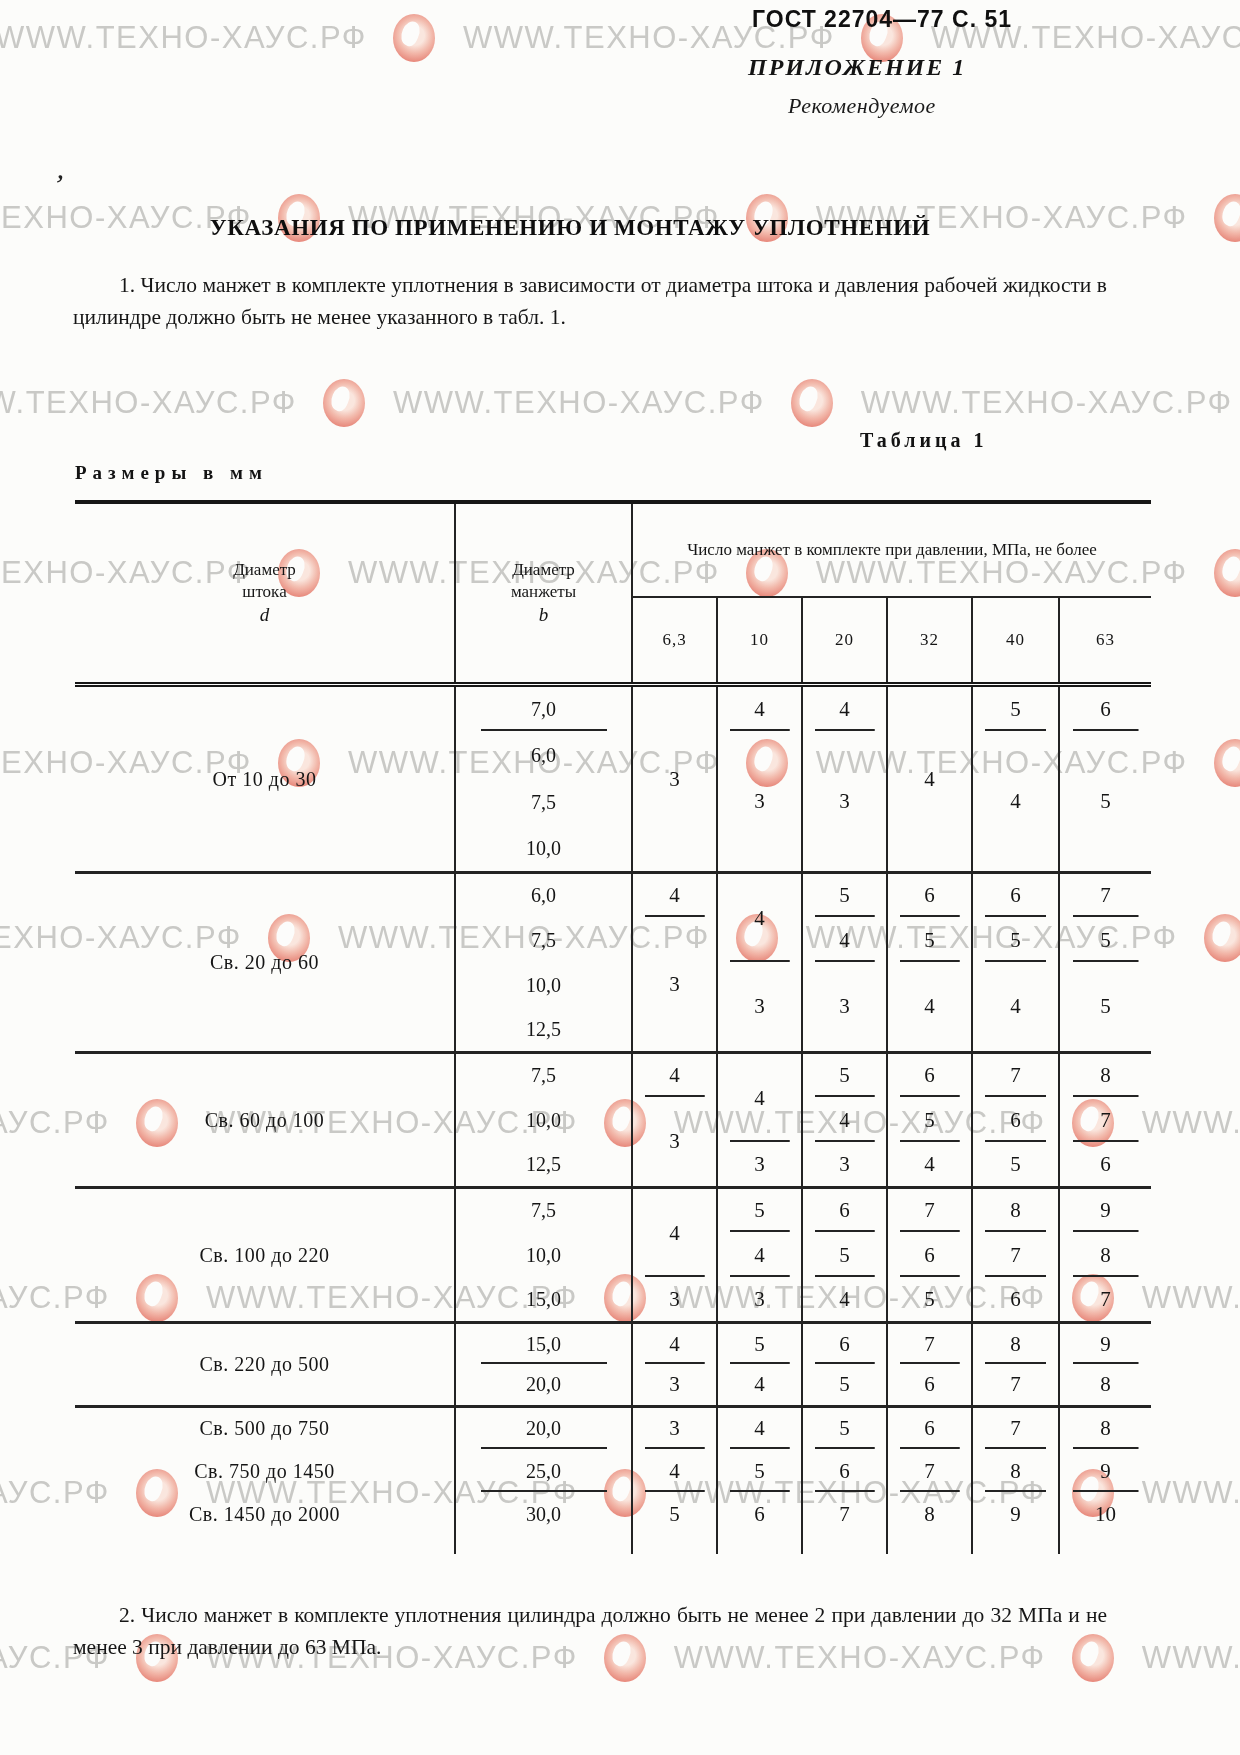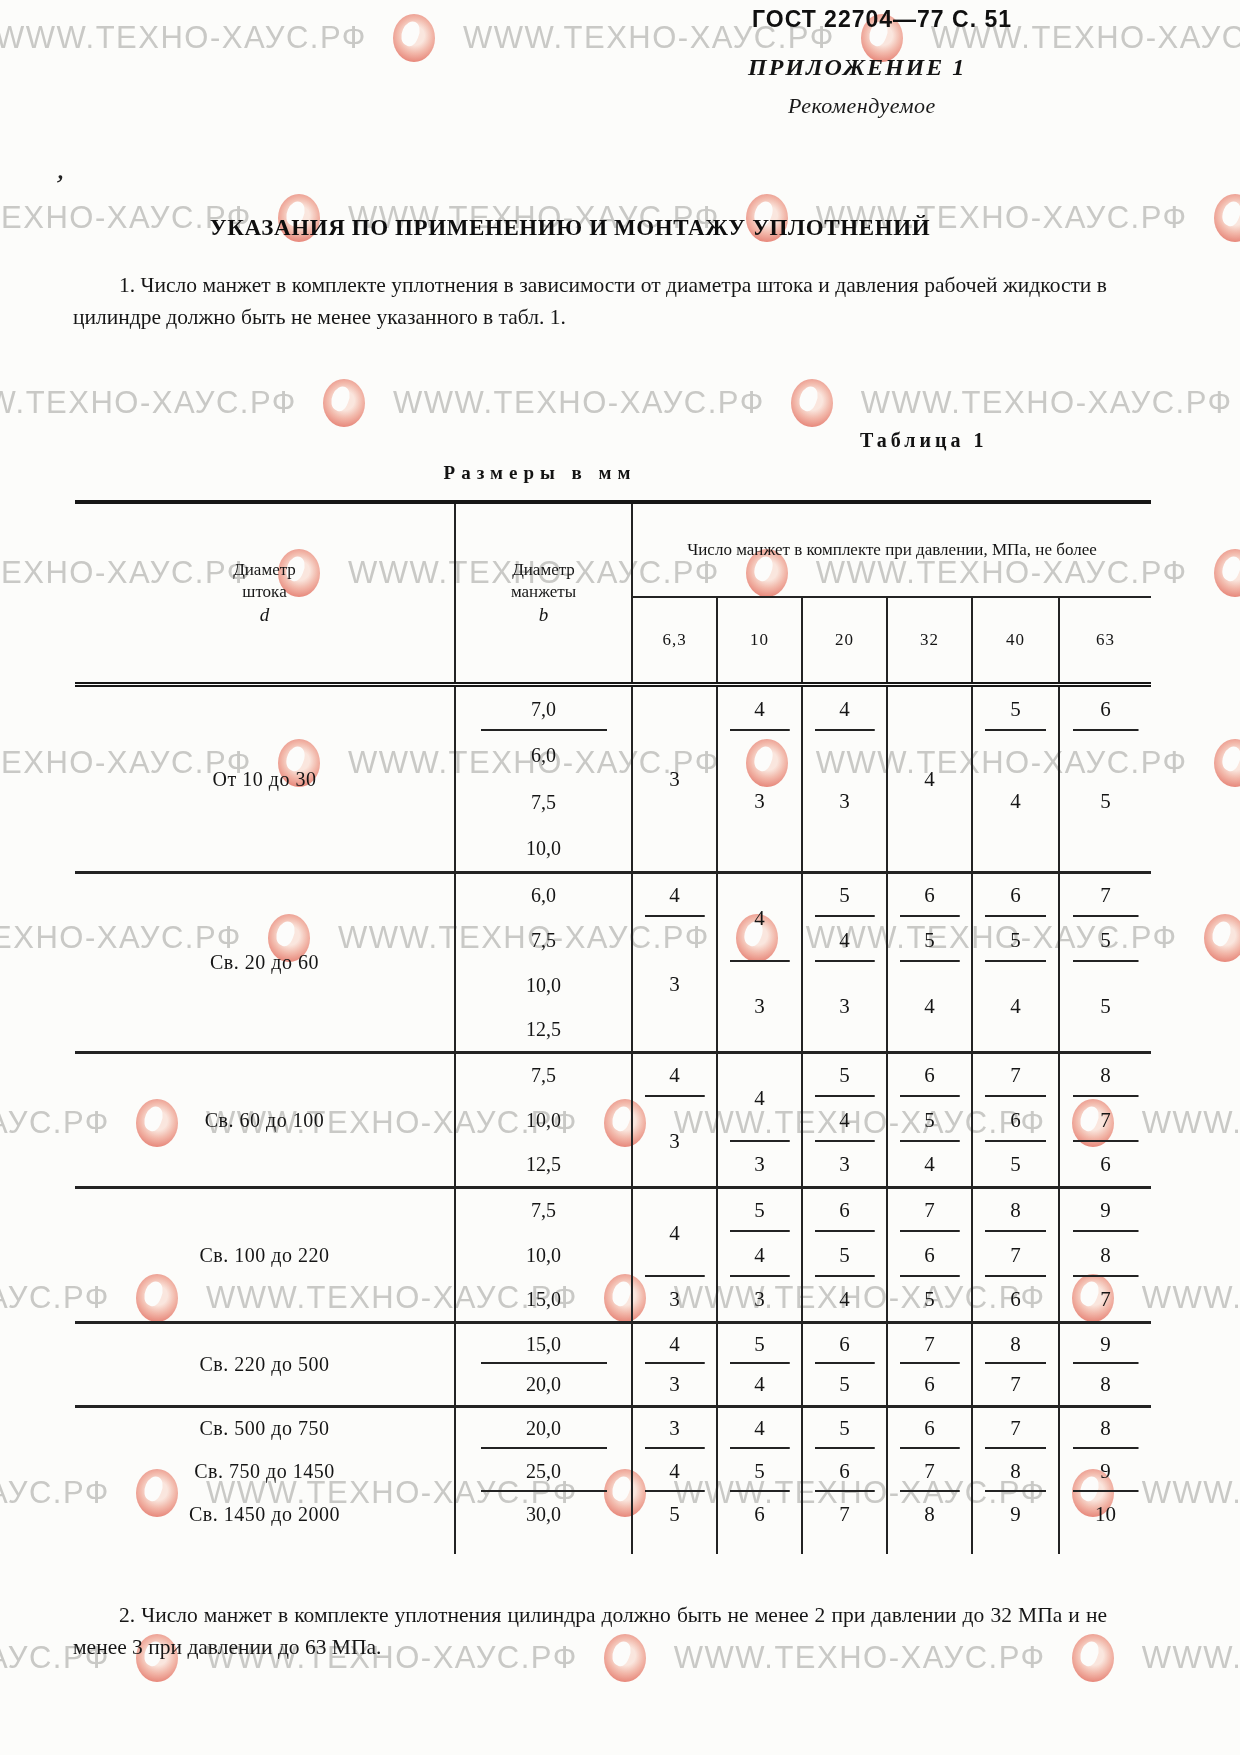--- a/index.html
+++ b/index.html
@@ -69,21 +69,21 @@
     color:#161616;
   }
   .para1 { top:270px; }
   .para2 { top:1600px; }
 
   .table-caption {
     left:860px; top:429px; width:300px;
     font-size:20px; font-weight:600; letter-spacing:4px; color:#131313;
   }
   .units-note {
-    left:75px; top:462px; width:930px; text-align:center;
+    left:75px; top:462px; width:930px; text-align:left;
     font-size:19px; font-weight:600; letter-spacing:6px; color:#131313;
   }
 
   
   #table-wrap { left:75px; top:500px; }
   table.gost {
     border-collapse:collapse; table-layout:fixed; width:1076px;
     border-top:4px solid #161616;
   }
   table.gost th, table.gost td {

